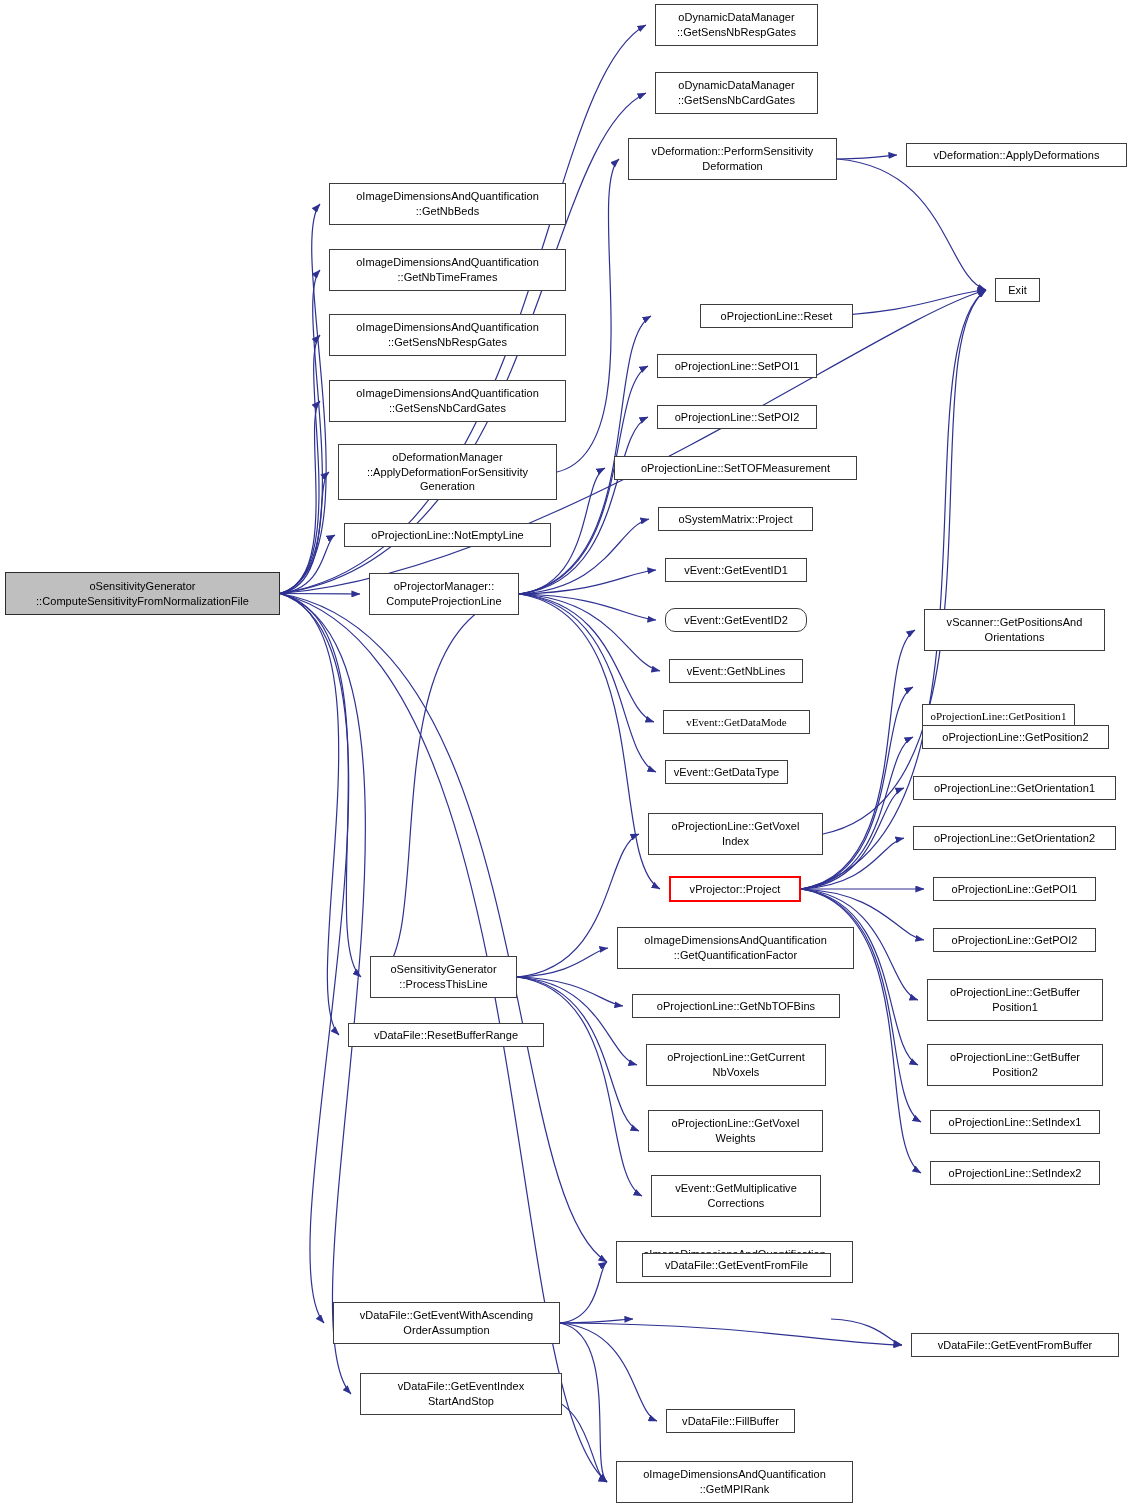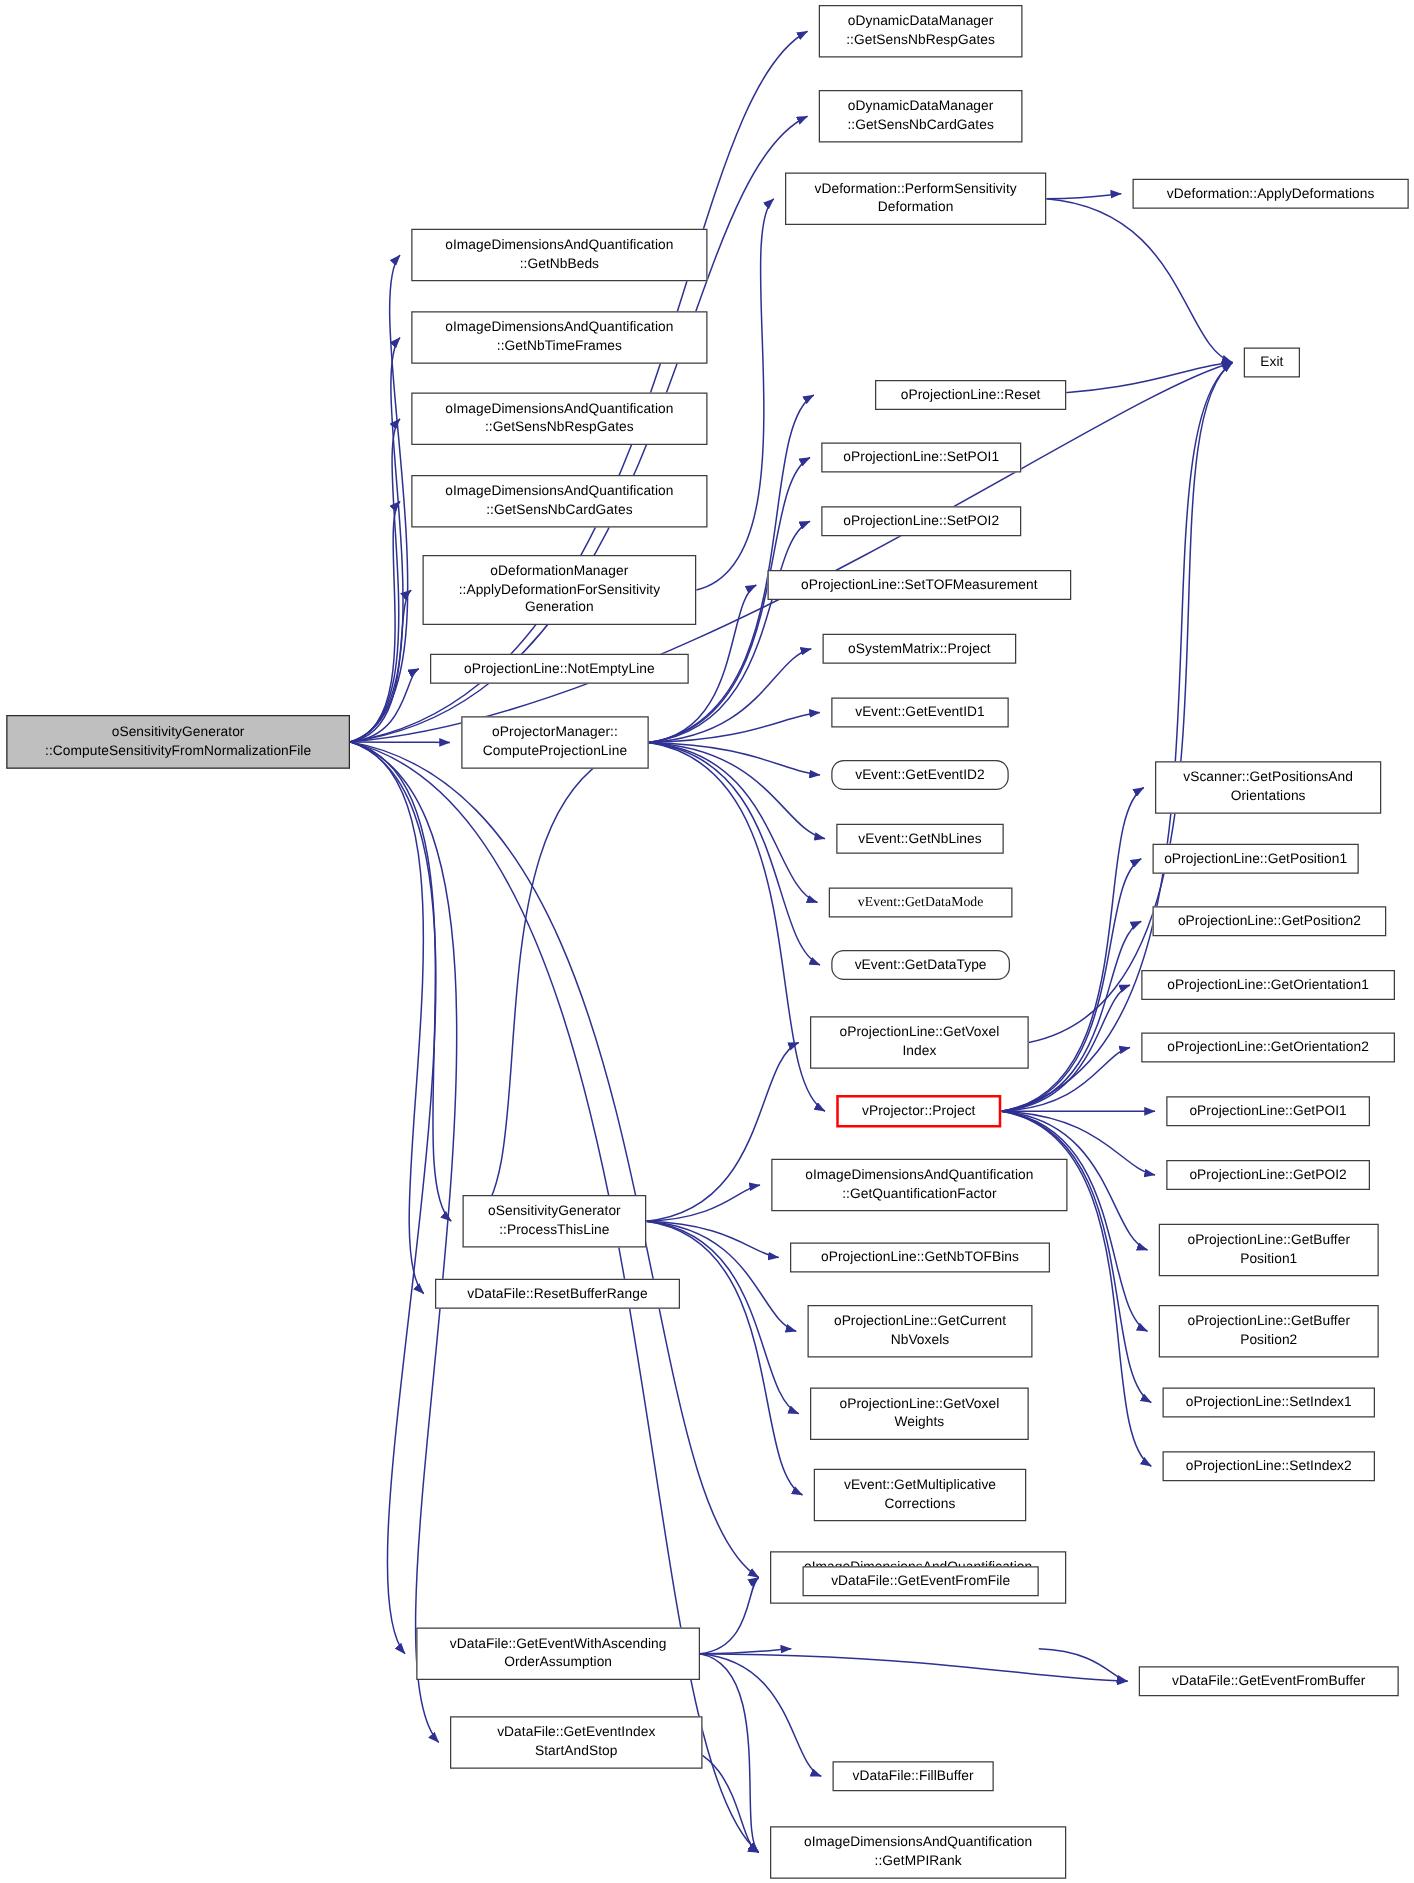--- a/index.html
+++ b/index.html
@@ -148,36 +148,36 @@
 ComputeProjectionLine</div>
       <div class="node" style="left: 660px; top: 304px; width: 153px; height: 24px; margin-left: 40px;">oProjectionLine::Reset</div>
       <div class="node" style="left: 657px; top: 354px; width: 160px; height: 24px;">oProjectionLine::SetPOI1</div>
       <div class="node" style="left: 657px; top: 405px; width: 160px; height: 24px;">oProjectionLine::SetPOI2</div>
       <div class="node" style="left: 614px; top: 456px; width: 243px; height: 24px;">oProjectionLine::SetTOFMeasurement</div>
       <div class="node" style="left: 658px; top: 507px; width: 155px; height: 24px;">oSystemMatrix::Project</div>
       <div class="node" style="left: 665px; top: 558px; width: 142px; height: 24px;">vEvent::GetEventID1</div>
       <div class="node" style="left: 665px; top: 608px; width: 142px; height: 24px; border-radius: 10px;">vEvent::GetEventID2</div>
       <div class="node" style="left: 669px; top: 659px; width: 134px; height: 24px;">vEvent::GetNbLines</div>
       <div class="node" style="left: 663px; top: 710px; width: 147px; height: 24px; font-family: Liberation Serif, serif;">vEvent::GetDataMode</div>
-      <div class="node" style="left: 665px; top: 760px; width: 143px; height: 24px; border-radius: 10px;">vEvent::GetDataType</div>
+      <div class="node" style="left: 665px; top: 760px; width: 123px; height: 24px;">vEvent::GetDataType</div>
       <div class="node" style="left: 648px; top: 813px; width: 175px; height: 42px;">oProjectionLine::GetVoxel
 Index</div>
       <div class="node highlight" style="left: 669px; top: 876px; width: 132px; height: 26px;">vProjector::Project</div>
       <div class="node" style="left: 617px; top: 927px; width: 237px; height: 42px;">oImageDimensionsAndQuantification
 ::GetQuantificationFactor</div>
       <div class="node" style="left: 632px; top: 994px; width: 208px; height: 24px;">oProjectionLine::GetNbTOFBins</div>
       <div class="node" style="left: 646px; top: 1044px; width: 180px; height: 42px;">oProjectionLine::GetCurrent
 NbVoxels</div>
       <div class="node" style="left: 648px; top: 1110px; width: 175px; height: 42px;">oProjectionLine::GetVoxel
 Weights</div>
       <div class="node" style="left: 651px; top: 1175px; width: 170px; height: 42px;">vEvent::GetMultiplicative
 Corrections</div>
       <div class="node" style="left: 924px; top: 609px; width: 181px; height: 42px;">vScanner::GetPositionsAnd
 Orientations</div>
-      <div class="node" style="left: 922px; top: 675px; width: 165px; height: 24px;">oProjectionLine::GetPosition1</div>
+      <div class="node" style="left: 922px; top: 704px; width: 153px; height: 24px; font-family: Liberation Serif, serif;">oProjectionLine::GetPosition1</div>
       <div class="node" style="left: 922px; top: 725px; width: 187px; height: 24px;">oProjectionLine::GetPosition2</div>
       <div class="node" style="left: 913px; top: 776px; width: 203px; height: 24px;">oProjectionLine::GetOrientation1</div>
       <div class="node" style="left: 913px; top: 826px; width: 203px; height: 24px;">oProjectionLine::GetOrientation2</div>
       <div class="node" style="left: 933px; top: 877px; width: 163px; height: 24px;">oProjectionLine::GetPOI1</div>
       <div class="node" style="left: 933px; top: 928px; width: 163px; height: 24px;">oProjectionLine::GetPOI2</div>
       <div class="node" style="left: 927px; top: 979px; width: 176px; height: 42px;">oProjectionLine::GetBuffer
 Position1</div>
       <div class="node" style="left: 927px; top: 1044px; width: 176px; height: 42px;">oProjectionLine::GetBuffer
 Position2</div>
       <div class="node" style="left: 930px; top: 1110px; width: 170px; height: 24px;">oProjectionLine::SetIndex1</div>

